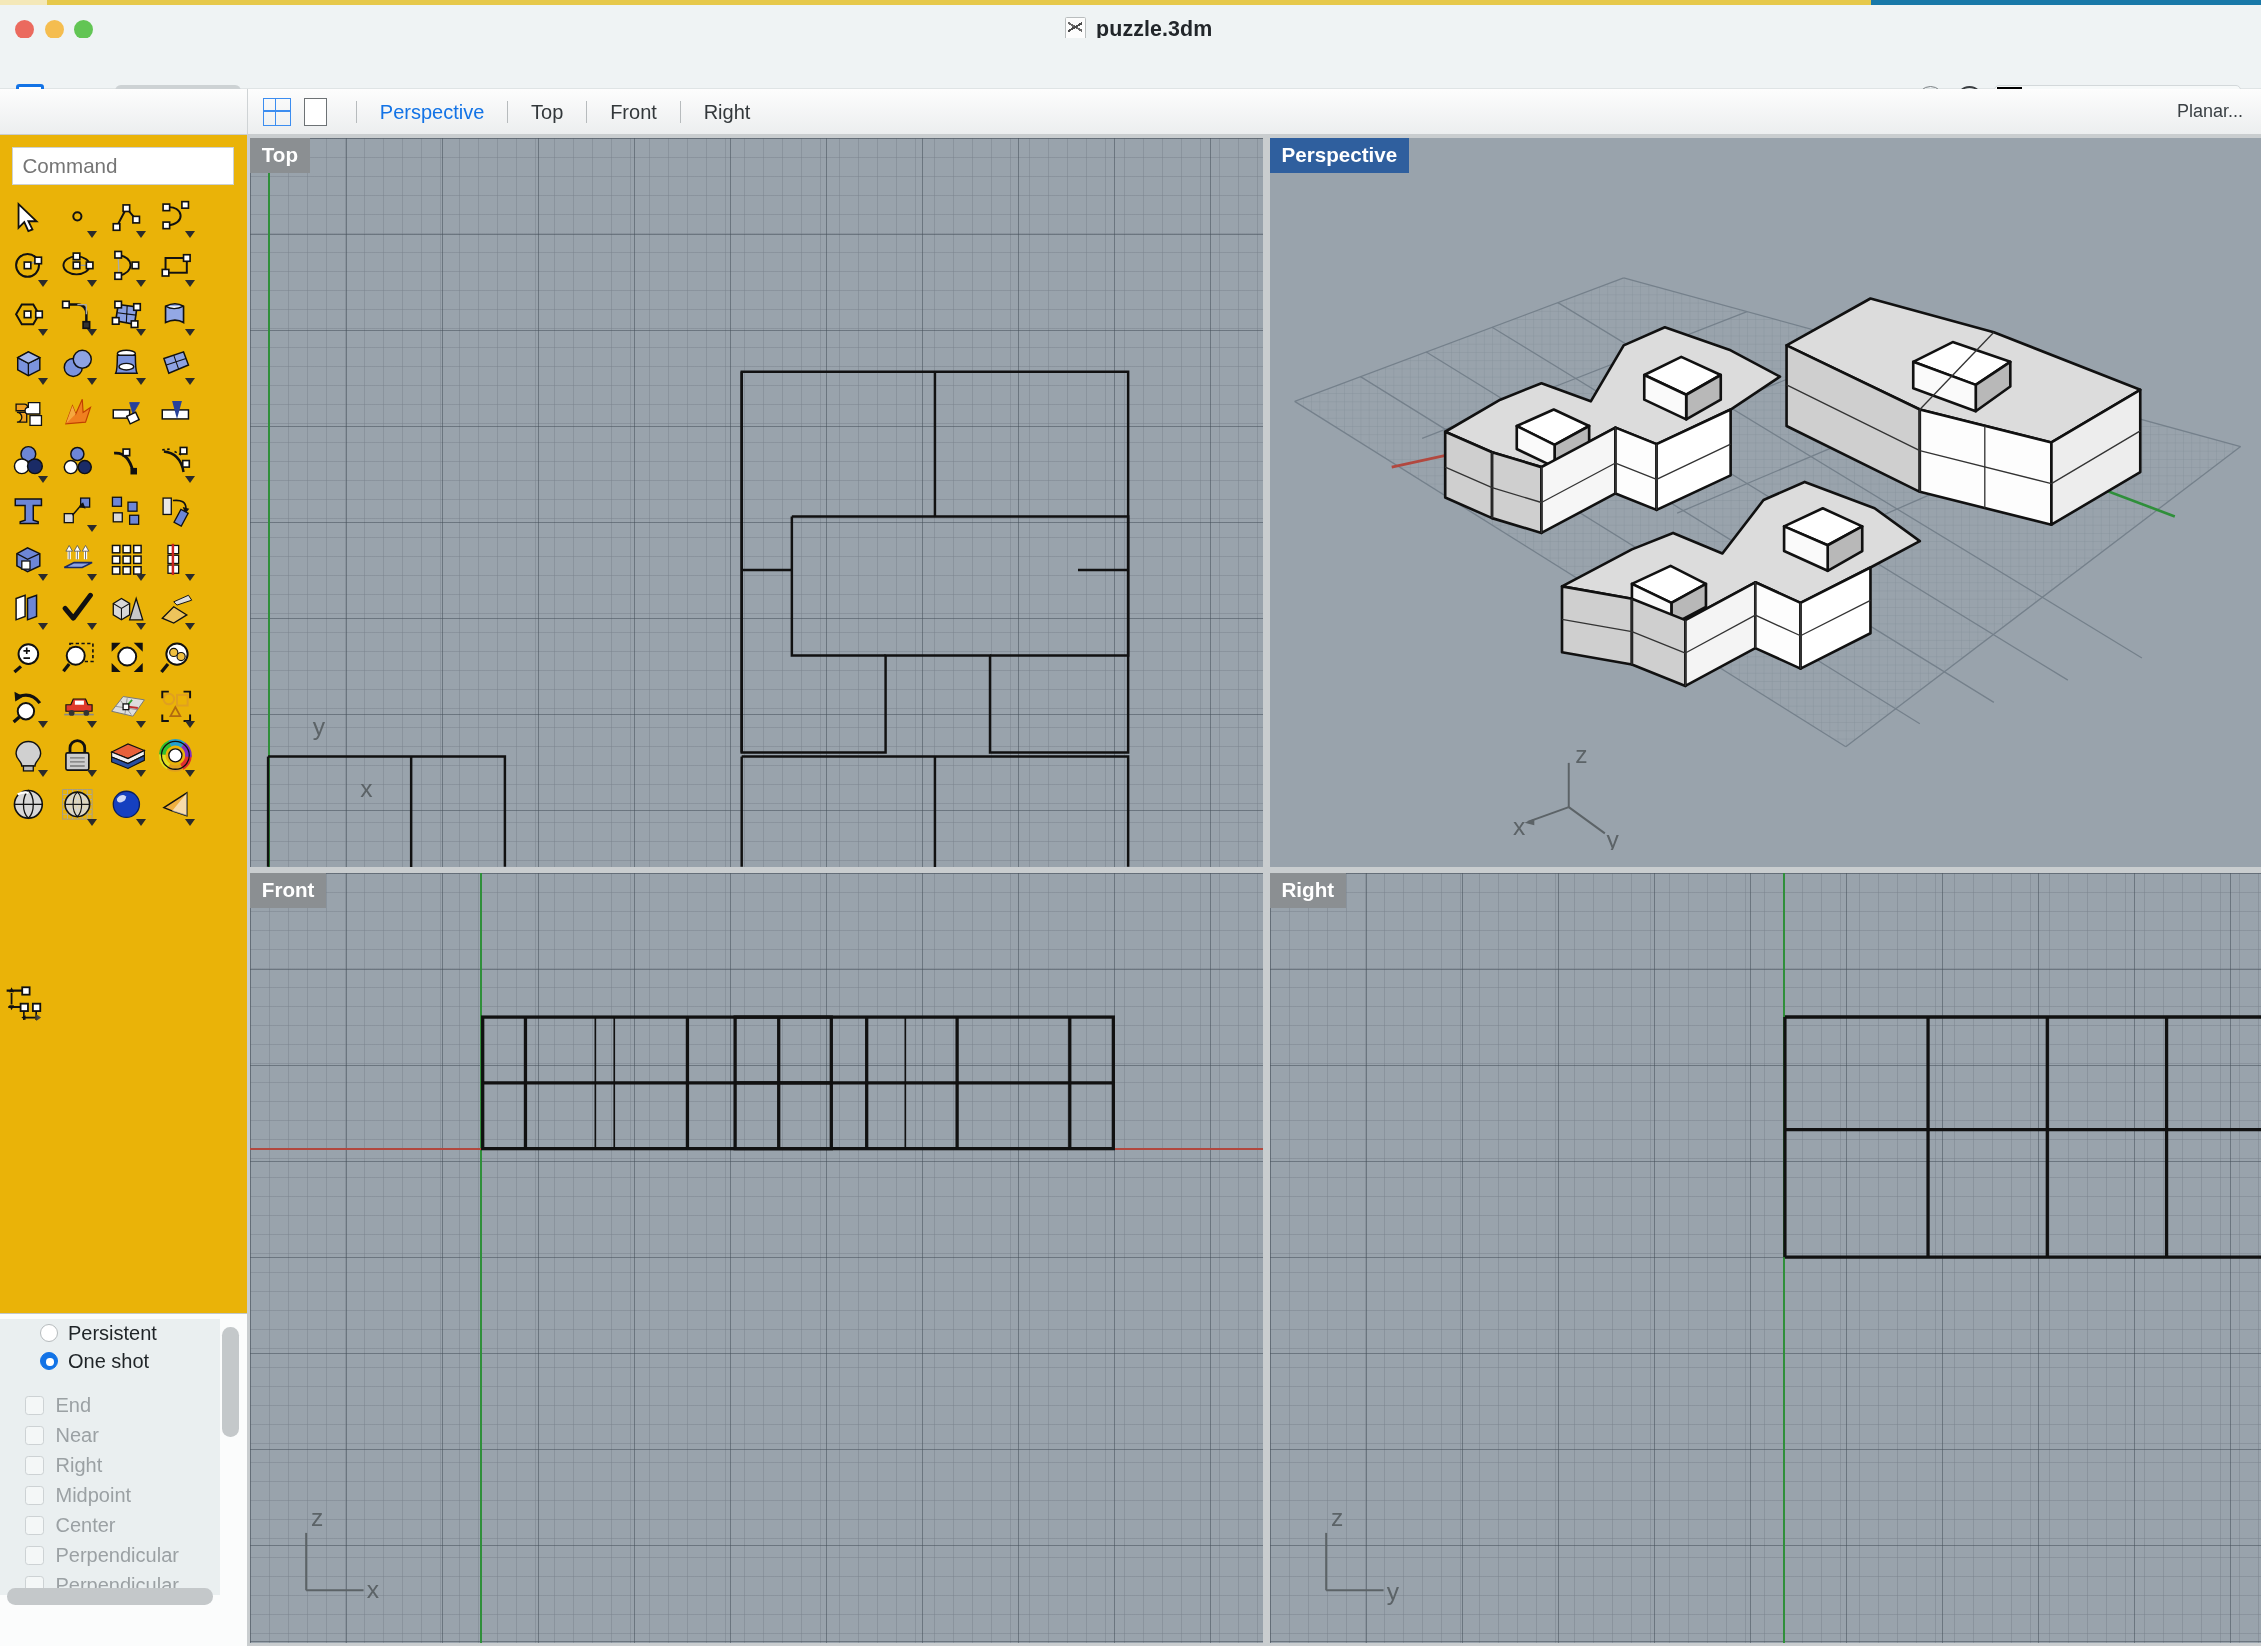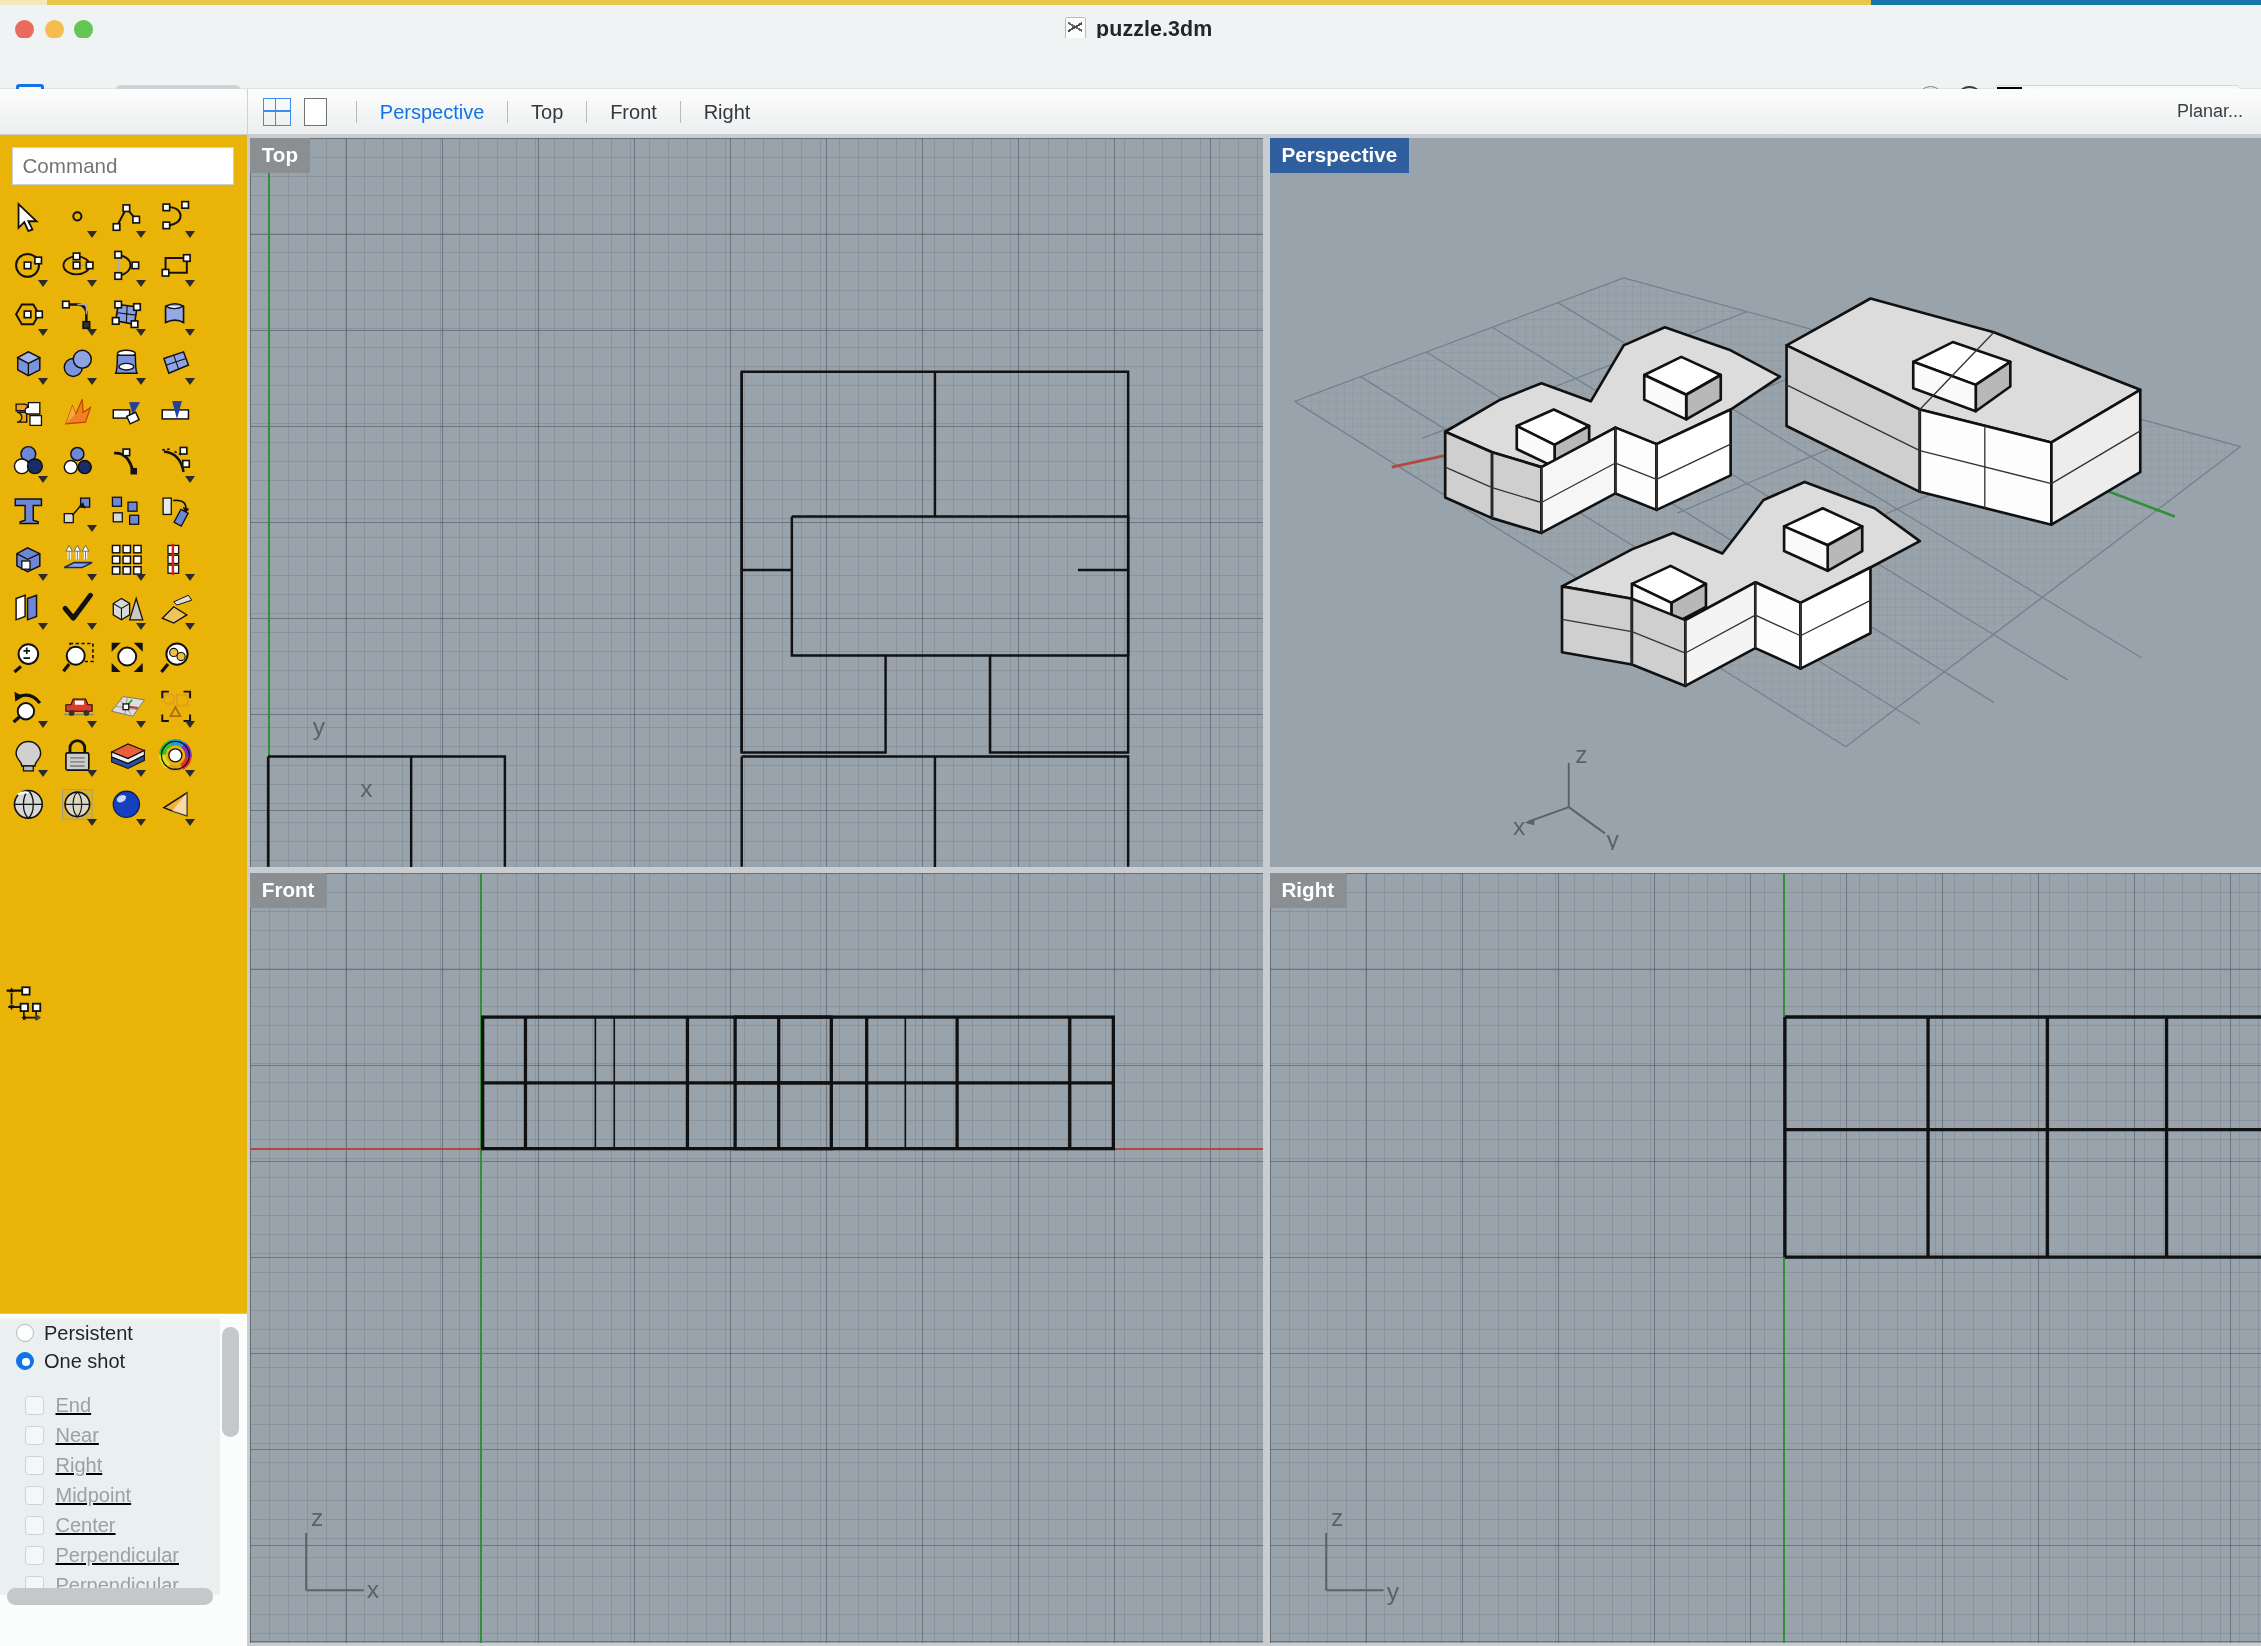--- a/index.html
+++ b/index.html
@@ -112,26 +112,26 @@
 
   
   #osnap {
     position:absolute; left:0; bottom:33px; width:247px; height:300px;
     background:#fbfcfc; border-top:0.8px solid #c2c7c9;
   }
   #osnap-inner {
     position:absolute; left:0; top:5px; width:220px; height:276px;
     background:#eaeff0;
   }
-  .radio-row { display:flex; align-items:center; gap:10px; height:28px; padding-left:16px; }
+  .radio-row { display:flex; align-items:center; gap:10px; height:28px; padding-left:40px; }
   .radio { width:18px; height:18px; border-radius:50%; border:0.8px solid #b6bbbd; background:#fff; position:relative; }
   .radio.sel { background:#1273e6; border-color:#1273e6; }
   .radio.sel::after { content:""; position:absolute; left:5.3px; top:5.3px; width:7.4px; height:7.4px; border-radius:50%; background:#fff; }
   .radio-lbl { font-size:20px; color:#1f2427; }
-  #snap-list { margin-top:15px;text-decoration:underline; }
+  #snap-list { margin-top:15px; }
   .snap-row { display:flex; align-items:center; gap:11.5px; height:30px; padding-left:25px; }
   .cbx { width:19px; height:19px; border-radius:3.3px; border:0.8px solid #cdd2d4; background:#f4f7f7; }
   .snap-lbl { font-size:20px; color:#9ba1a4; }
   #osnap-vscroll { position:absolute; right:8.2px; top:13px; width:16.4px; height:110px; background:#c4c8ca; border-radius:8.2px; }
   #osnap-hscroll { position:absolute; left:6.6px; bottom:8.2px; width:206px; height:16.4px; background:#c4c8ca; border-radius:8.2px; }
   #bottom-strip { position:absolute; left:0; bottom:0; width:247px; height:33px; background:#fbfcfc; }
 
   
   #vparea { position:absolute; left:247px; top:135px; width:2015px; height:1511px; background:#c9cdcf; }
   .viewport { position:absolute; background:#99a3ac; overflow:hidden; }

